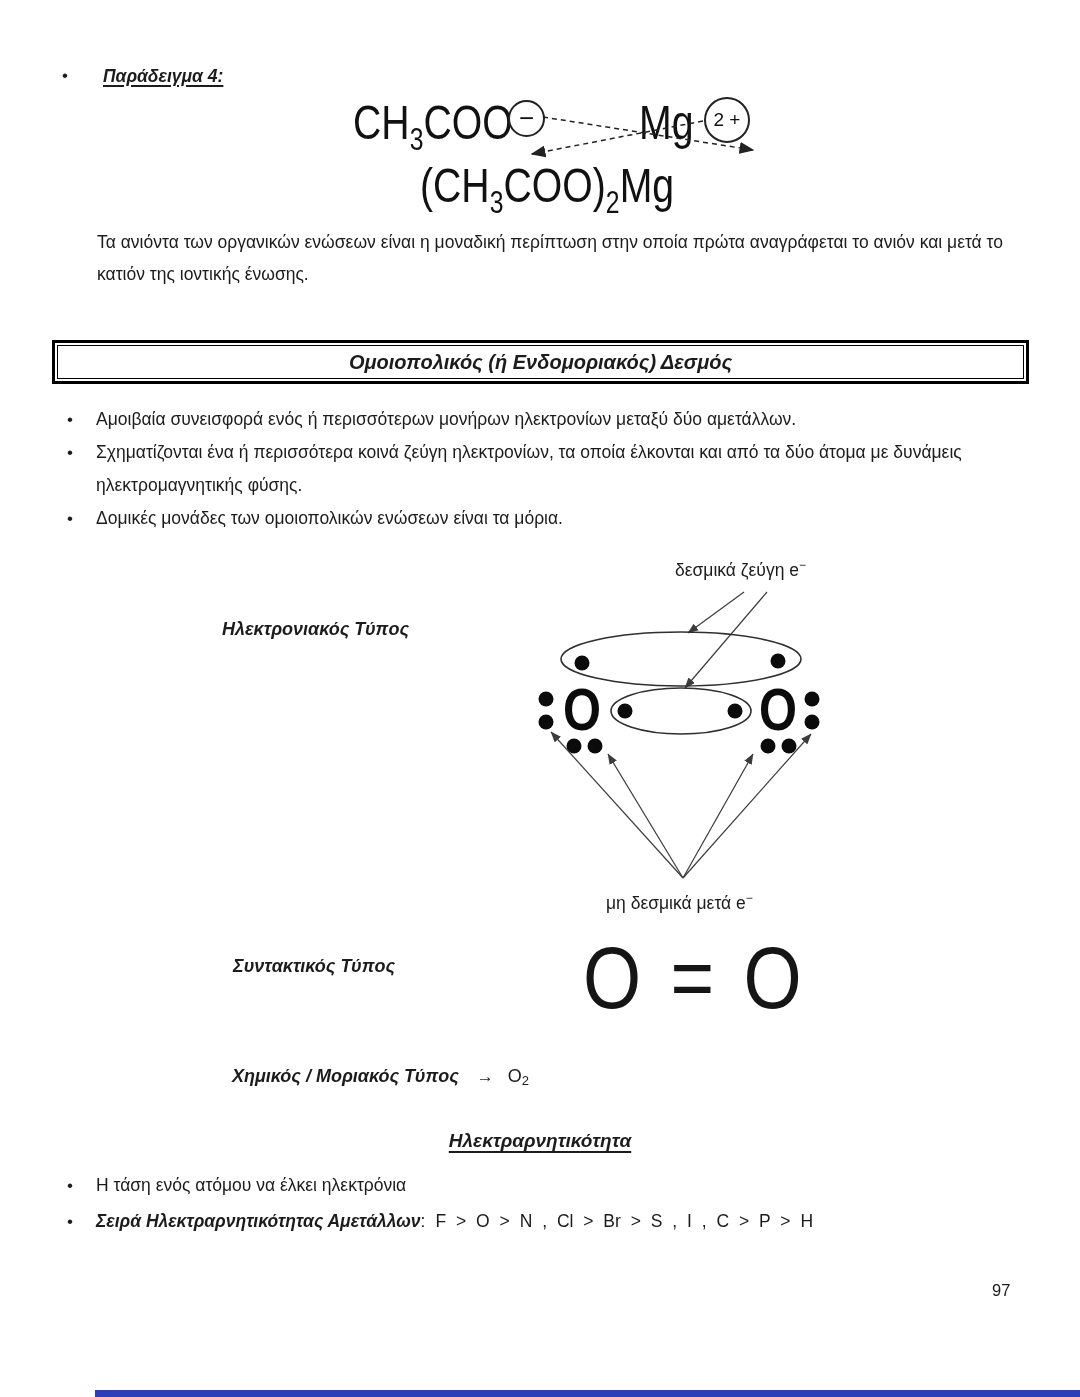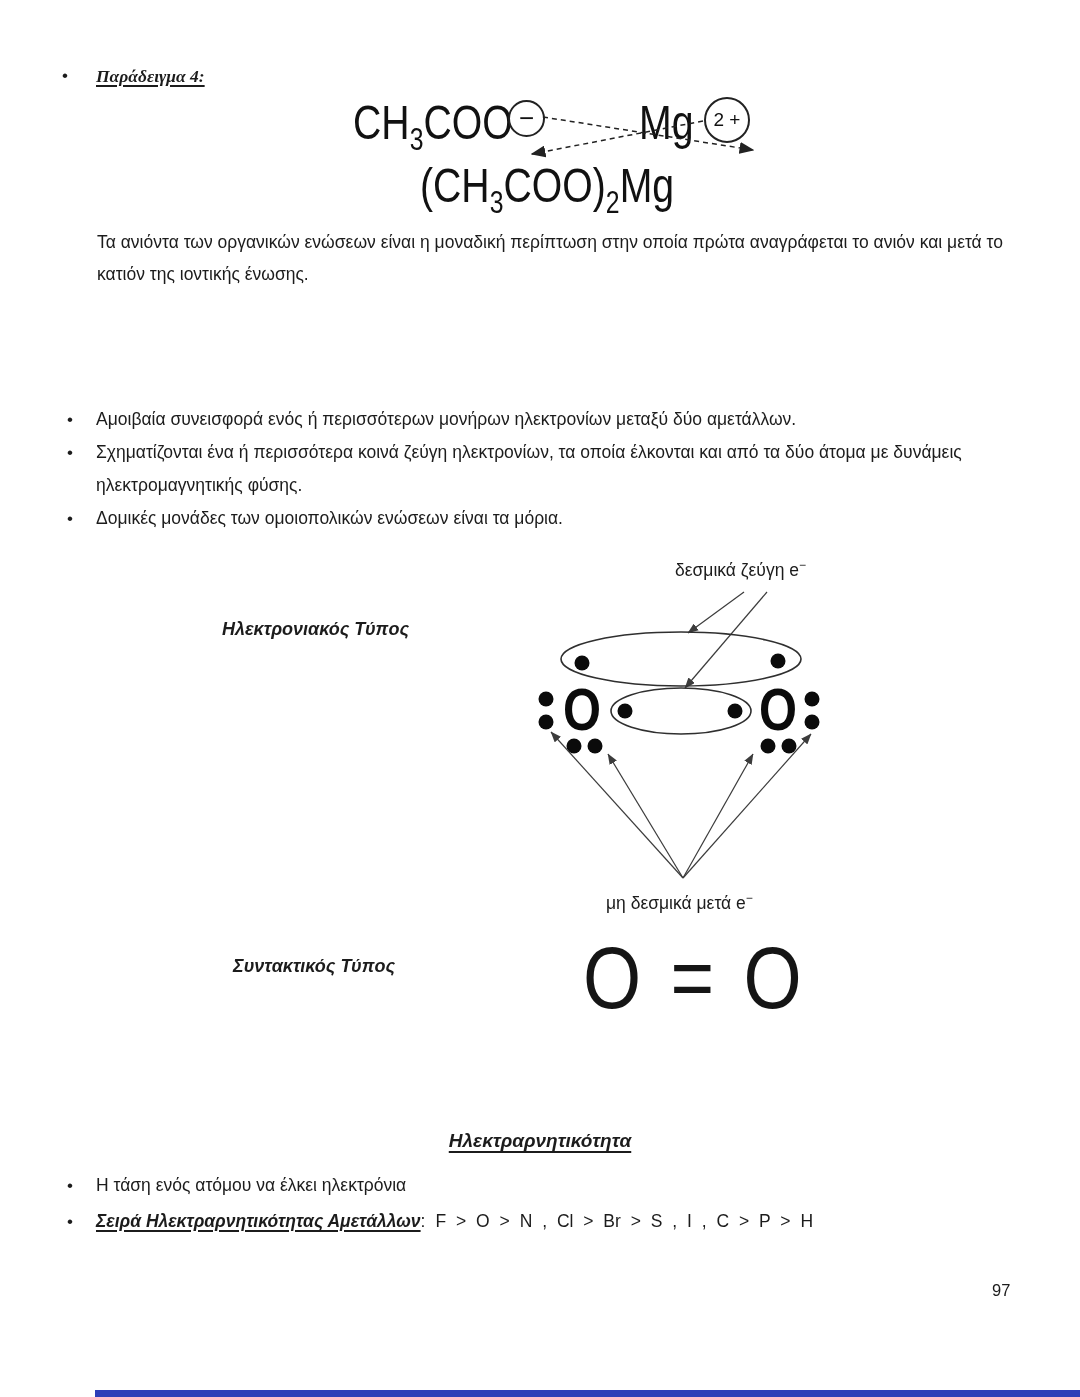--- a/index.html
+++ b/index.html
@@ -9,23 +9,23 @@
     background:#ffffff; overflow:hidden;
     font-family:"Liberation Sans","DejaVu Sans",sans-serif;
     color:#1c1c1c;
   }
   .abs { position:absolute; }
 
   
   .ex-row { left:62px; top:64px; display:flex; align-items:flex-start; }
   .bullet-dot { font-size:17px; line-height:24px; width:14px; }
   .ex-title {
-    margin-left:20px; font-size:17.5px; line-height:24px;
+    margin-left:27px; font-size:17.5px; line-height:24px;
     font-weight:700; font-style:italic;
-    text-decoration:underline; text-decoration-thickness:1.5px; text-underline-offset:3px;font-family:Liberation Serif, serif;
+    text-decoration:underline; text-decoration-thickness:1.5px; text-underline-offset:3px;
   }
 
   
   .bigformula {
     font-size:49px; line-height:52px; white-space:nowrap; color:#111;
     transform:scaleX(.8); transform-origin:0 0;
   }
   .bigformula .sub { font-size:31px; position:relative; top:11px; }
   .charge-circle {
     border:2px solid #222; border-radius:50%;
@@ -78,21 +78,21 @@
     left:0; top:1130px; width:1080px; text-align:center;
     font-size:19px; font-weight:700; font-style:italic;
     text-decoration:underline; text-decoration-thickness:1.5px; text-underline-offset:4px;
   }
   .en-list { left:67px; top:1174px; width:960px; list-style:none; }
   .en-list li { position:relative; padding-left:29px; font-size:17.5px; line-height:23px; }
   .en-list li::before { content:"•"; position:absolute; left:0; top:0; font-size:17px; }
   .en-list li + li { margin-top:13px; }
   .series-label {
     font-weight:700; font-style:italic;
-    text-decoration:underline; text-decoration-thickness:1.5px; text-underline-offset:3px;
+    text-decoration-thickness:1.5px; text-underline-offset:3px;
   }
   .series-values { margin-left:10px; word-spacing:5px;text-align:center; }
 
   .page-number { left:992px; top:1281px; font-size:16.5px; }
 
   .footer-bar { left:95px; right:0; bottom:0; height:7px; background:#2d3eb8; }
 
   svg { display:block; }
 </style>
 </head>
@@ -127,20 +127,25 @@
     <line x1="213" y1="29" x2="423" y2="62" stroke="#222" stroke-width="1.5" stroke-dasharray="5,4" marker-end="url(#ah1)"></line>
     <line x1="373" y1="33" x2="202" y2="66" stroke="#222" stroke-width="1.5" stroke-dasharray="5,4" marker-end="url(#ah1)"></line>
   </svg>
 
   <div class="abs bigformula" style="left:420px; top:159px;">
     <span>(CH</span><span class="sub">3</span><span>COO)</span><span class="sub">2</span><span>Mg</span>
   </div>
 
   <p class="abs note-par">Τα ανιόντα των οργανικών ενώσεων είναι η μοναδική περίπτωση στην οποία πρώτα αναγράφεται το ανιόν και μετά το κατιόν της ιοντικής ένωσης.</p>
 
+  <div class="abs section-box">
+    <div class="section-box-inner">
+      <span class="section-title">Ομοιοπολικός (ή Ενδομοριακός) Δεσμός</span>
+    </div>
+  </div>
 
   <ul class="abs blist">
     <li>Αμοιβαία συνεισφορά ενός ή περισσότερων μονήρων ηλεκτρονίων μεταξύ δύο αμετάλλων.</li>
     <li>Σχηματίζονται ένα ή περισσότερα κοινά ζεύγη ηλεκτρονίων, τα οποία έλκονται και από τα δύο άτομα με δυνάμεις ηλεκτρομαγνητικής φύσης.</li>
     <li>Δομικές μονάδες των ομοιοπολικών ενώσεων είναι τα μόρια.</li>
   </ul>
 
   <div class="abs diagram-label" style="left:675px; top:558px;">
     <span>δεσμικά ζεύγη e</span><sup>−</sup>
   </div>
@@ -191,20 +196,27 @@
     </g>
   </svg>
 
   <div class="abs diagram-label" style="left:606px; top:891px;">
     <span>μη δεσμικά μετά e</span><sup>−</sup>
   </div>
 
   <div class="abs side-label" style="left:233px; top:956px;">Συντακτικός Τύπος</div>
   <div class="abs structural-formula">O = O</div>
 
+  <div class="abs molecular-row">
+    <span class="side-label">Χημικός / Μοριακός Τύπος</span>
+    <span class="arrow">→</span>
+    <span class="molecular-formula">
+      <span>O</span><span class="sub">2</span>
+    </span>
+  </div>
 
   <div class="abs en-heading">Ηλεκτραρνητικότητα</div>
 
   <ul class="abs en-list">
     <li>Η τάση ενός ατόμου να έλκει ηλεκτρόνια</li>
     <li>
       <span class="series-label">Σειρά Ηλεκτραρνητικότητας Αμετάλλων</span><span>:</span><span class="series-values">F &gt; O &gt; N , Cl &gt; Br &gt; S , I , C &gt; P &gt; H</span>
     </li>
   </ul>
 

